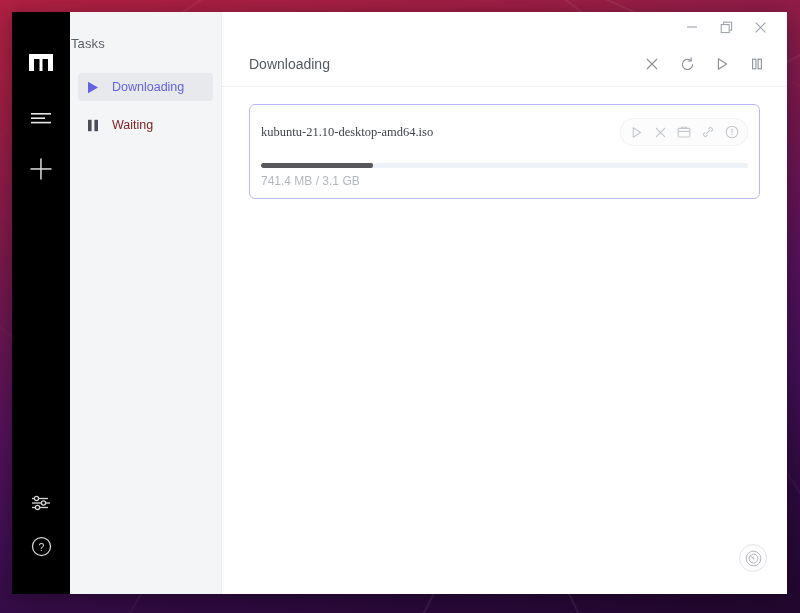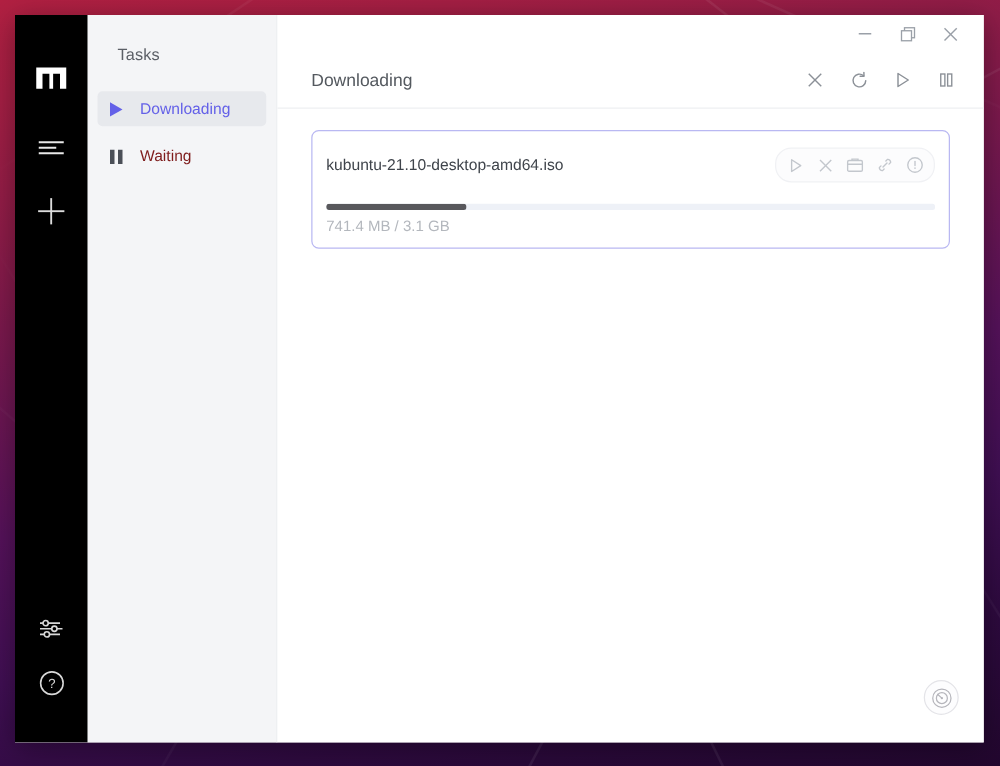--- a/index.html
+++ b/index.html
@@ -97,21 +97,21 @@
   #tasks-pane {
     width: 152px;
     flex: 0 0 152px;
     background: #f4f5f7;
     border-right: 1px solid #eceef1;
     padding-top: 24px;
   }
   #tasks-title {
     font-size: 13px;
     color: #5b5f66;
-    padding-left: 24px;
+    padding-left: 1px;
     margin-bottom: 22px;
     letter-spacing: 0.1px;
   }
   .task-nav-item {
     height: 28px;
     margin: 0 8px 10px 8px;
     border-radius: 4px;
     display: flex;
     align-items: center;
     padding-left: 6px;
@@ -189,20 +189,21 @@
   .task-card {
     border: 1px solid #b9b8f2;
     border-radius: 6px;
     padding: 13px 11px 10px 11px;
     background: #fff;
   }
   .task-card-top {
     display: flex;
     align-items: center;
     min-height: 22px;
+    font-family: Liberation Serif, serif;
   }
   .task-filename {
     font-size: 12.5px;
     color: #3f444b;
     flex: 1 1 auto;
     white-space: nowrap;
     overflow: hidden;
     text-overflow: ellipsis;
   }
   .task-actions {

